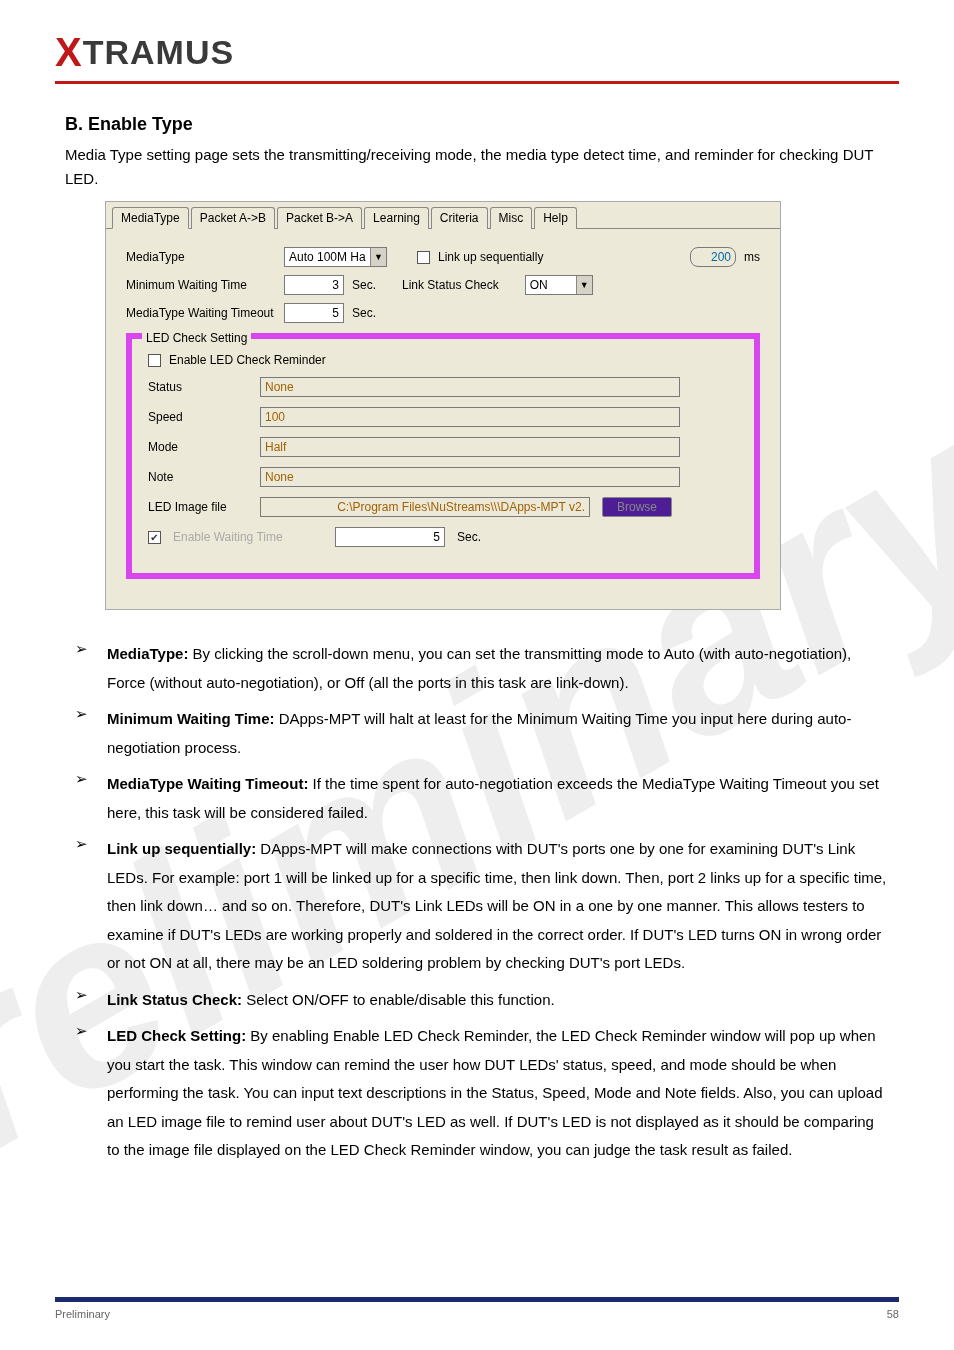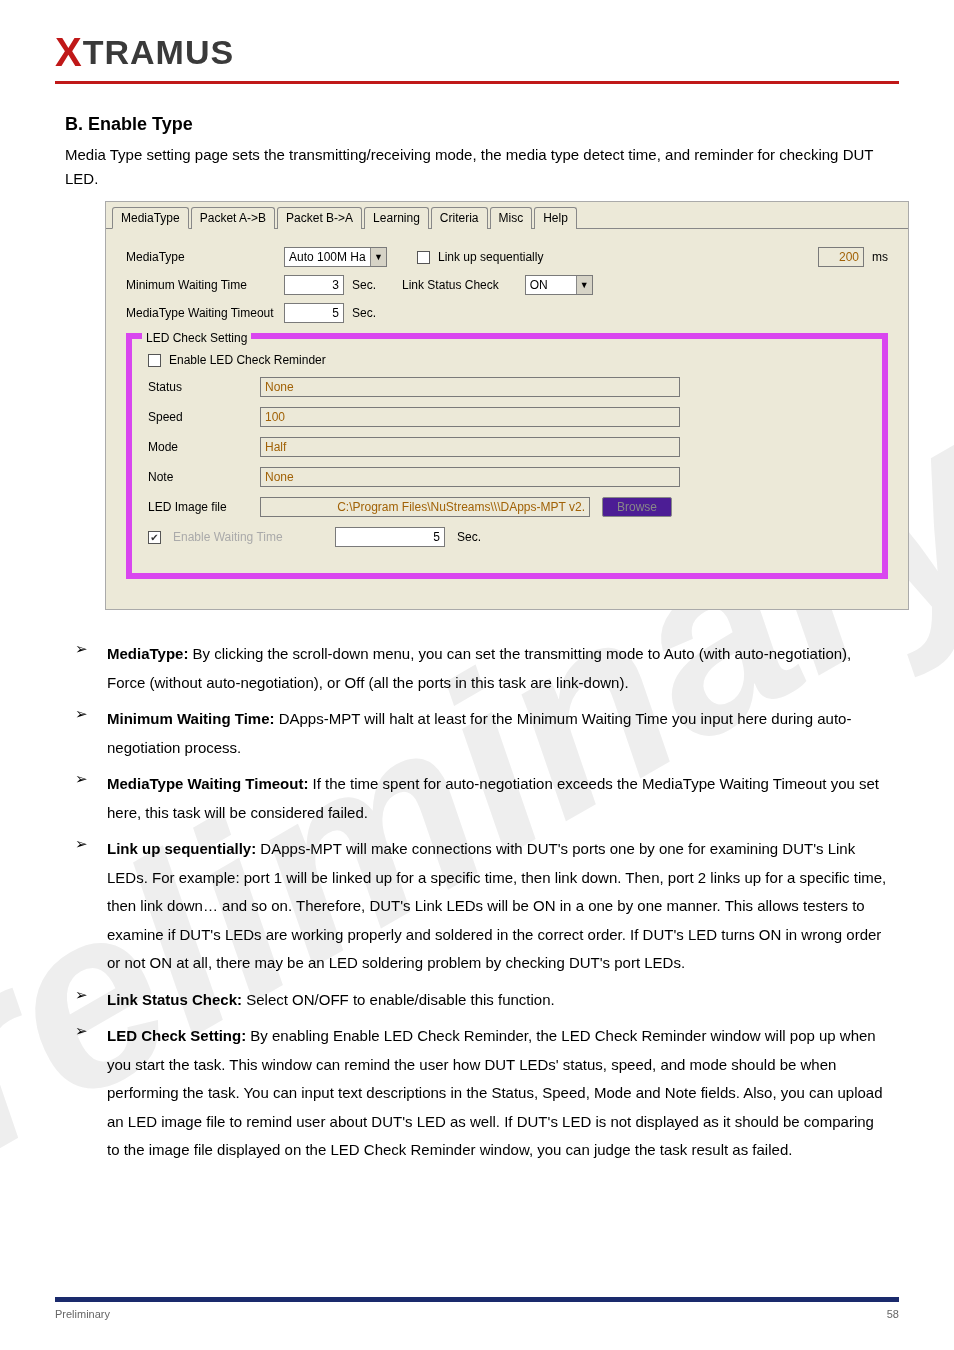--- a/index.html
+++ b/index.html
@@ -49,21 +49,21 @@
   }
   .desc {
     font-size: 15px;
     line-height: 1.6;
     color: #000;
     margin-bottom: 0;
   }
 
   
   .ss {
-    width: 804px;
+    width: 676px;
     background: #ece9d8;
     border: 1px solid #aaa;
     font-family: Tahoma, sans-serif;
     font-size: 12px;
     color: #000;
     margin: 10px 0 30px 40px;
   }
   .tabs {
     display: flex;
     border-bottom: 1px solid #888;
@@ -99,21 +99,21 @@
     width: 16px; height: 18px; background: #d6d3c6;
     border-left: 1px solid #888;
     display: flex; align-items: center; justify-content: center;
     font-size: 9px; color: #000;
   }
   .txt {
     border: 1px solid #7a7a7a; background: #fff; height: 20px;
     font-size: 12px; padding: 0 4px; text-align: right; width: 60px;
   }
   .txt.small { width: 46px; }
-  .txt.gray { background: #ece9d8; color: #a16207; }
+  .txt.gray { background: #ece9d8; color: #0369a1; border-radius: 8px; }
   .chk {
     width: 13px; height: 13px; border: 1px solid #555; background: #fff;
     display: inline-flex; align-items: center; justify-content: center;
     font-size: 10px; color: #333;
   }
   .fieldset {
     border: 6px solid #d946ef;
     padding: 14px 16px 16px 16px;
     margin-top: 10px;
     position: relative;

